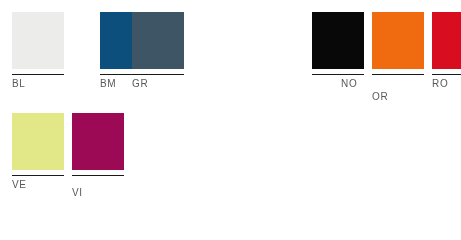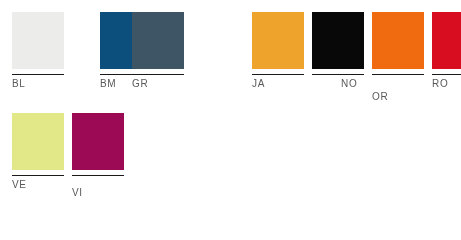--- a/index.html
+++ b/index.html
@@ -87,25 +87,20 @@
     <div class="swatch-cell" style="left: 72px; top: 12px; margin-left: 28px;">
       <div class="swatch-chip" style="width: 52px; height: 57px; background-color: rgb(13, 79, 124);"></div>
       <div class="swatch-rule" style="width: 52px; border-top-color: rgb(26, 26, 26);"></div>
       <div class="swatch-label" style="color: rgb(89, 89, 89);">BM</div>
     </div>
     <div class="swatch-cell" style="left: 132px; top: 12px;">
       <div class="swatch-chip" style="width: 52px; height: 57px; background-color: rgb(62, 85, 101);"></div>
       <div class="swatch-rule" style="width: 52px; border-top-color: rgb(26, 26, 26);"></div>
       <div class="swatch-label" style="color: rgb(89, 89, 89);">GR</div>
     </div>
-    <div class="swatch-cell" style="left: 252px; top: 12px;">
-      <div class="swatch-chip" style="width: 52px; height: 57px; background-color: rgb(237, 163, 44);"></div>
-      <div class="swatch-rule" style="width: 52px; border-top-color: rgb(26, 26, 26);"></div>
-      <div class="swatch-label" style="color: rgb(89, 89, 89);">JA</div>
-    </div>
     <div class="swatch-cell" style="left: 312px; top: 12px;">
       <div class="swatch-chip" style="width: 52px; height: 57px; background-color: rgb(8, 8, 8);"></div>
       <div class="swatch-rule" style="width: 52px; border-top-color: rgb(26, 26, 26);"></div>
       <div class="swatch-label" style="color: rgb(89, 89, 89); margin-left: 29px;">NO</div>
     </div>
     <div class="swatch-cell" style="left: 372px; top: 12px;">
       <div class="swatch-chip" style="width: 52px; height: 57px; background-color: rgb(240, 106, 16);"></div>
       <div class="swatch-rule" style="width: 52px; border-top-color: rgb(26, 26, 26);"></div>
       <div class="swatch-label" style="color: rgb(89, 89, 89); margin-top: 16px;">OR</div>
     </div>

